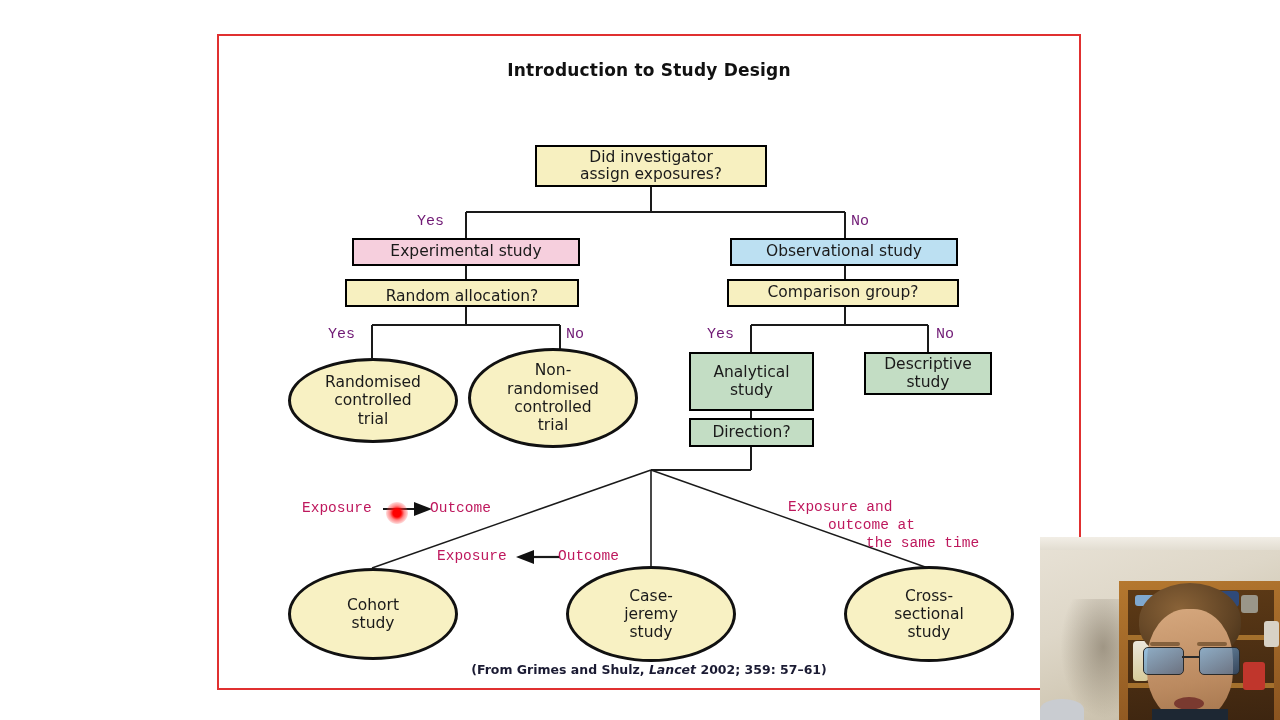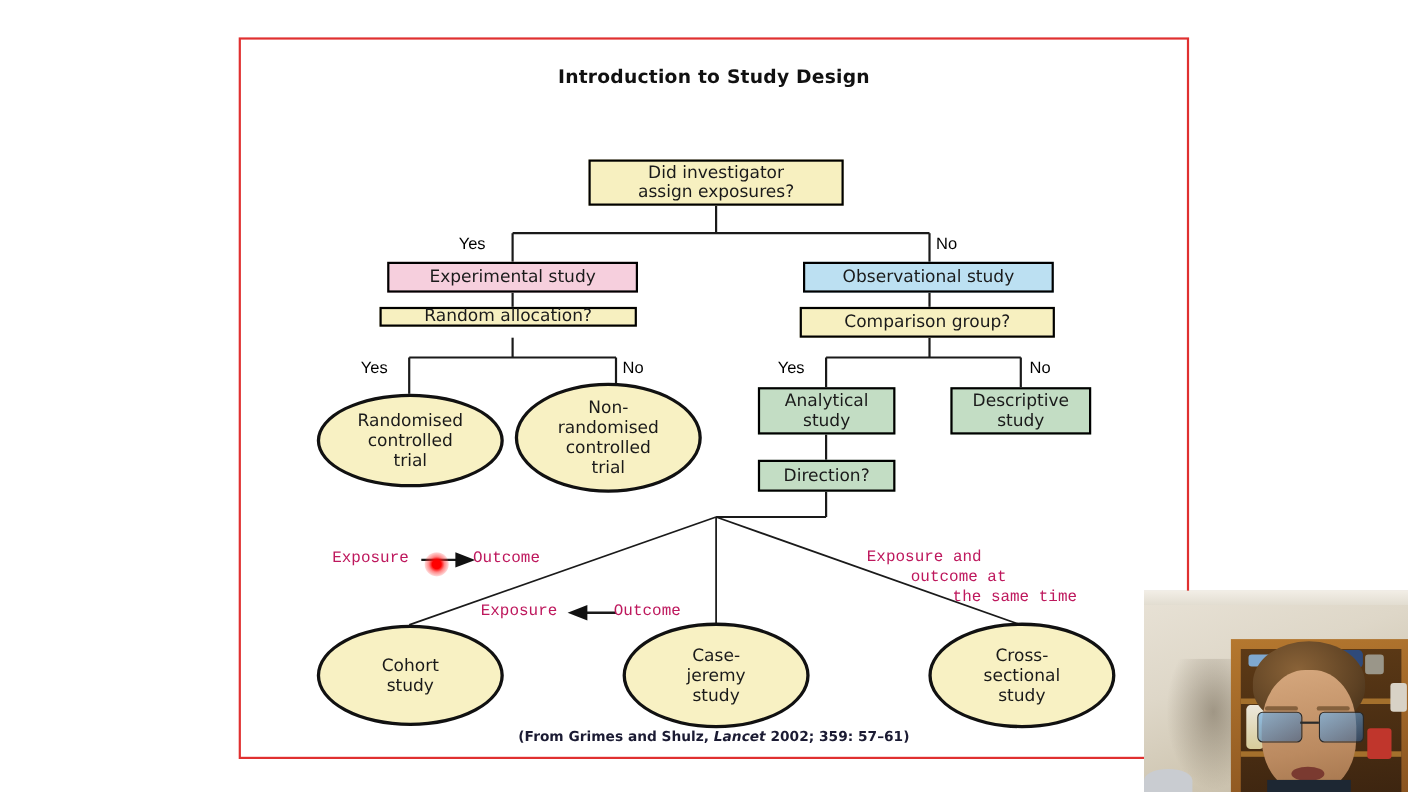--- a/index.html
+++ b/index.html
@@ -50,22 +50,22 @@
     background:#f8f1c3;
     display:flex;align-items:center;justify-content:center;
     text-align:center;line-height:1.18;
     color:#1a1a1a;font-size:15.5px;
     font-family:"DejaVu Sans", sans-serif;
     z-index:4;
   }
 
   
   .branch-label{
-    position:absolute;font-size:15px;color:#000000;
-    font-family:Liberation Sans, sans-serif;z-index:5;white-space:nowrap;
+    position:absolute;font-size:15px;color:#701a75;
+    font-family:Liberation Mono, monospace;z-index:5;white-space:nowrap;
   }
 
   
   .dir-note{
     position:absolute;font-size:14.5px;color:#be185d;
     font-family:Liberation Mono, monospace;white-space:nowrap;z-index:6;
   }
 
   
   .citation{
@@ -178,29 +178,29 @@
     <div>
       <span>Did investigator</span><br>
       <span>assign exposures?</span>
     </div>
   </div>
 
   <div class="node blue" style="left:730px;top:238px;width:228px;height:28px;">
     <span>Observational study</span>
   </div>
 
-  <div class="node yellow" style="left:345px;top:279px;width:234px;height:18px;">
+  <div class="node yellow" style="left:345px;top:279px;width:234px;height:28px;align-items:flex-end;">
     <span>Random allocation?</span>
   </div>
 
   <div class="node yellow" style="left:727px;top:279px;width:232px;height:28px;">
     <span>Comparison group?</span>
   </div>
 
-  <div class="node green" style="left:689px;top:352px;width:125px;height:43px;">
+  <div class="node green" style="left:689px;top:352px;width:125px;height:59px;">
     <div>
       <span>Analytical</span><br>
       <span>study</span>
     </div>
   </div>
 
   <div class="node green" style="left:864px;top:352px;width:128px;height:43px;">
     <div>
       <span>Descriptive</span><br>
       <span>study</span>

